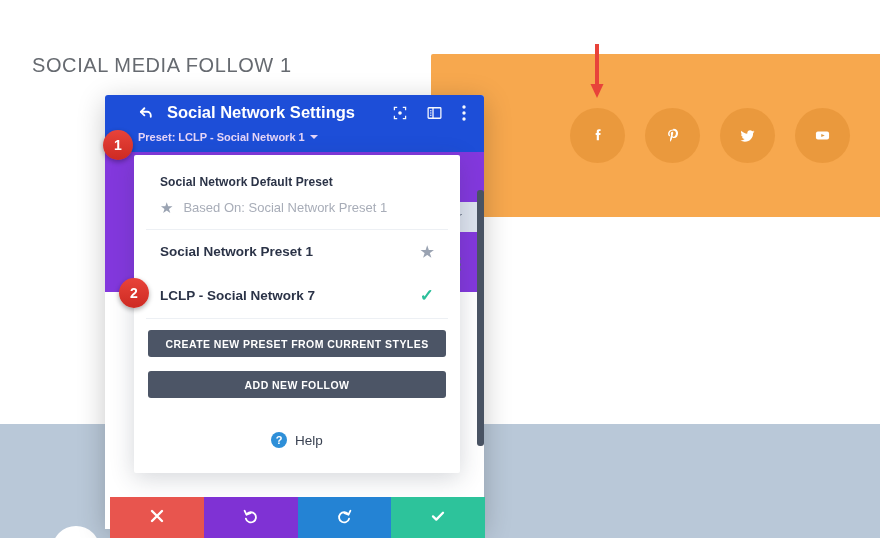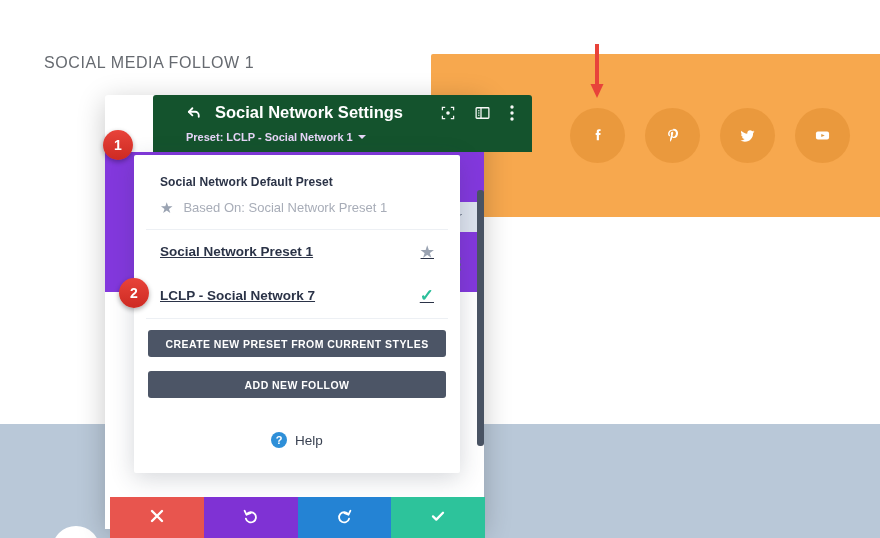--- a/index.html
+++ b/index.html
@@ -6,22 +6,22 @@
   html, body {
     width: 880px; height: 538px;
     font-family: "Liberation Sans", sans-serif;
     background: #ffffff;
     overflow: hidden;
   }
   #root { position: relative; width: 880px; height: 538px; background:#fff; }
 
   
   .page-title {
-    position: absolute; left: 44px; top: 54px;
-    font-size: 16px; letter-spacing: 0.6px;
+    position: absolute; left: 32px; top: 54px;
+    font-size: 20px; letter-spacing: 0.6px;
     color: #666a70; font-weight: 400;
     white-space: nowrap;
   }
   .bottom-blue {
     position: absolute; left: 0; top: 424px; width: 880px; height: 114px;
     background: #b9c8d8;
   }
   .white-circle {
     position: absolute; left: 52px; top: 526px;
     width: 48px; height: 48px; border-radius: 50%;
@@ -58,23 +58,22 @@
   
   .modal {
     position: absolute; left: 105px; top: 95px;
     width: 379px; height: 434px;
     background: #ffffff;
     box-shadow: 0 6px 28px rgba(0,0,0,0.22);
     border-radius: 3px 3px 0 0;
   }
   .modal-header {
     position: absolute; left: 0; top: 0; width: 379px; height: 57px;
-    background: #14532d;
+    background: #1d4ed8;
     border-radius: 3px 3px 0 0;
-    margin-left: 48px;
   }
   .modal-header .hdr-top {
     position: absolute; left: 0; top: 8px; width: 100%;
     display: flex; align-items: center; padding: 0 18px 0 33px;
   }
   .back-icon { color:#fff; margin-right: 12px; display:flex; }
   .modal-title {
     color: #ffffff; font-size: 16.5px; font-weight: 700;
     white-space: nowrap; flex: 1 1 auto;
   }
@@ -131,21 +130,21 @@
     display:flex; align-items:center; gap: 10px;
     font-size: 13px; color: #a8adb8;
   }
   .star { color:#9aa3b2; font-size: 15px; line-height:1; }
   .star.solid { color:#9aa3b2; }
   .dd-sep { height:1px; background:#edf0f4; margin: 0 12px; }
 
   .dd-item {
     display:flex; align-items:center; justify-content:space-between;
     padding: 14px 26px;
-    font-size: 13.5px; font-weight: 700; color:#2b3347;text-decoration:underline;
+    font-size: 13.5px; font-weight: 700; color:#2b3347;
   }
   .dd-item .label { white-space: nowrap; }
   .check { color:#2bbf9a; font-size:17px; font-weight:700; line-height:1; }
 
   .dd-buttons { padding: 11px 14px 8px 14px; }
   .dd-btn {
     display:block; width: 100%; height: 27px;
     background:#4c5566; color:#ffffff;
     border: none; border-radius: 3px;
     font-family: "Liberation Sans", sans-serif;

